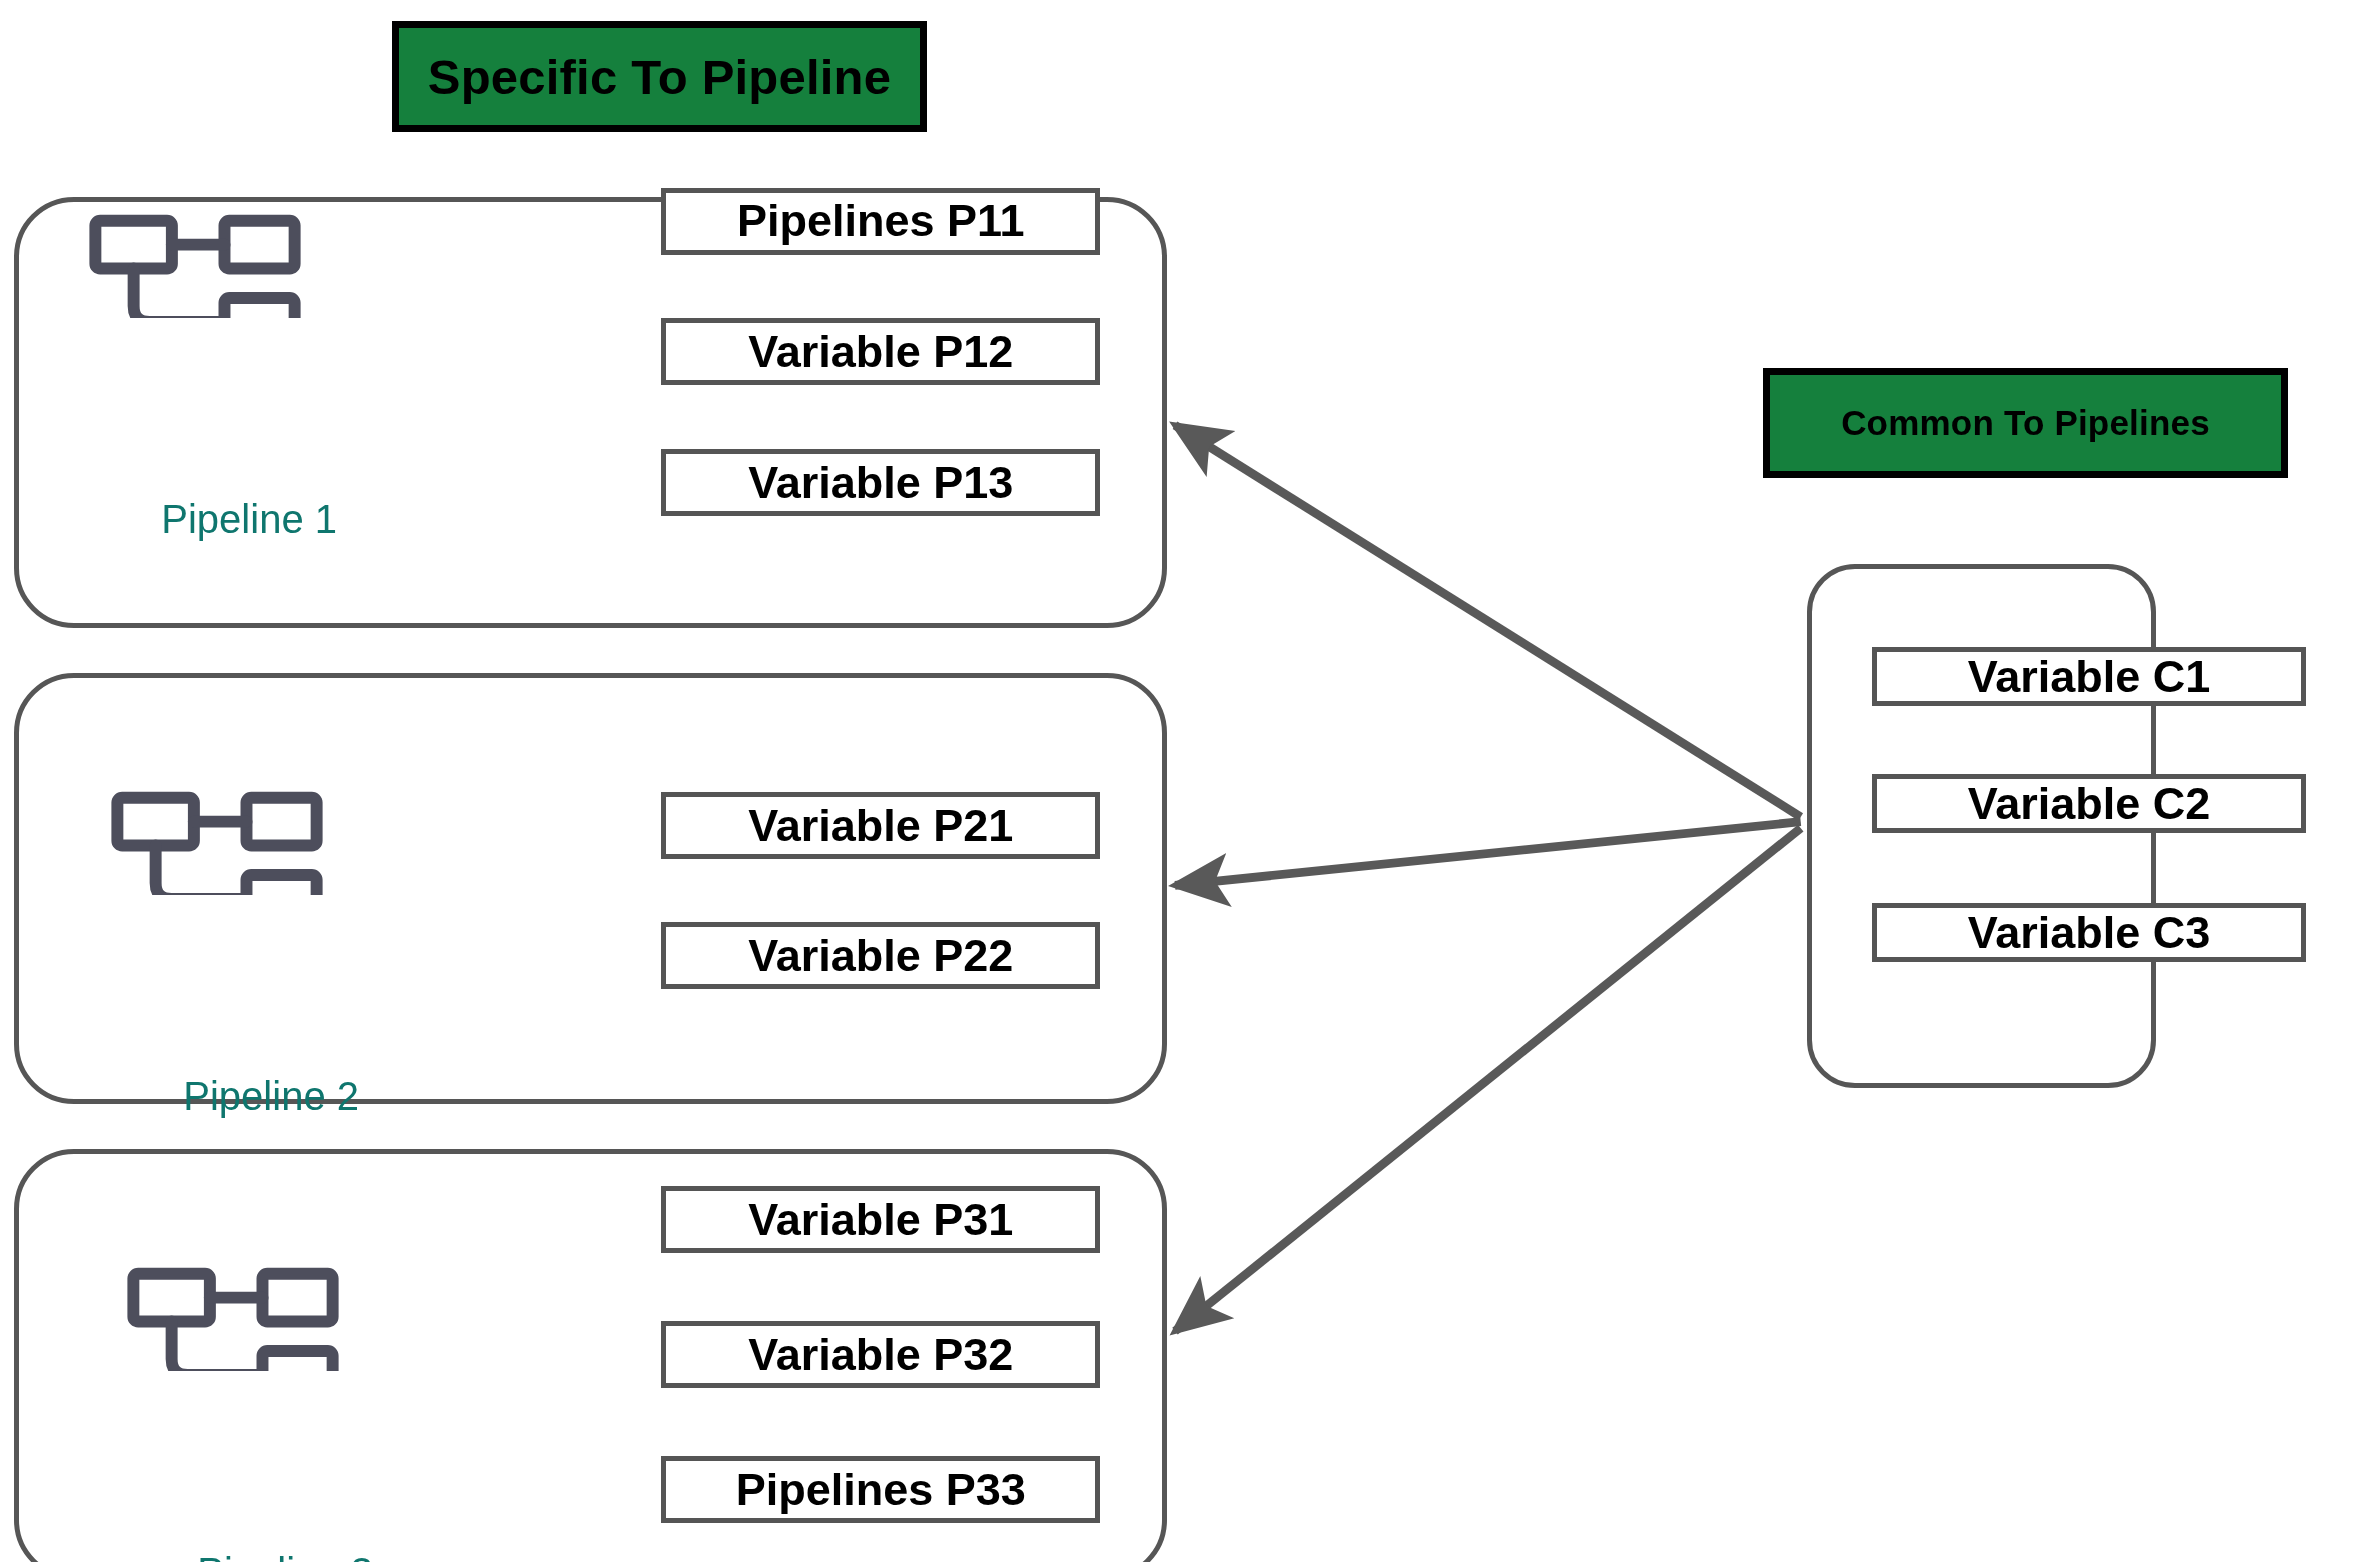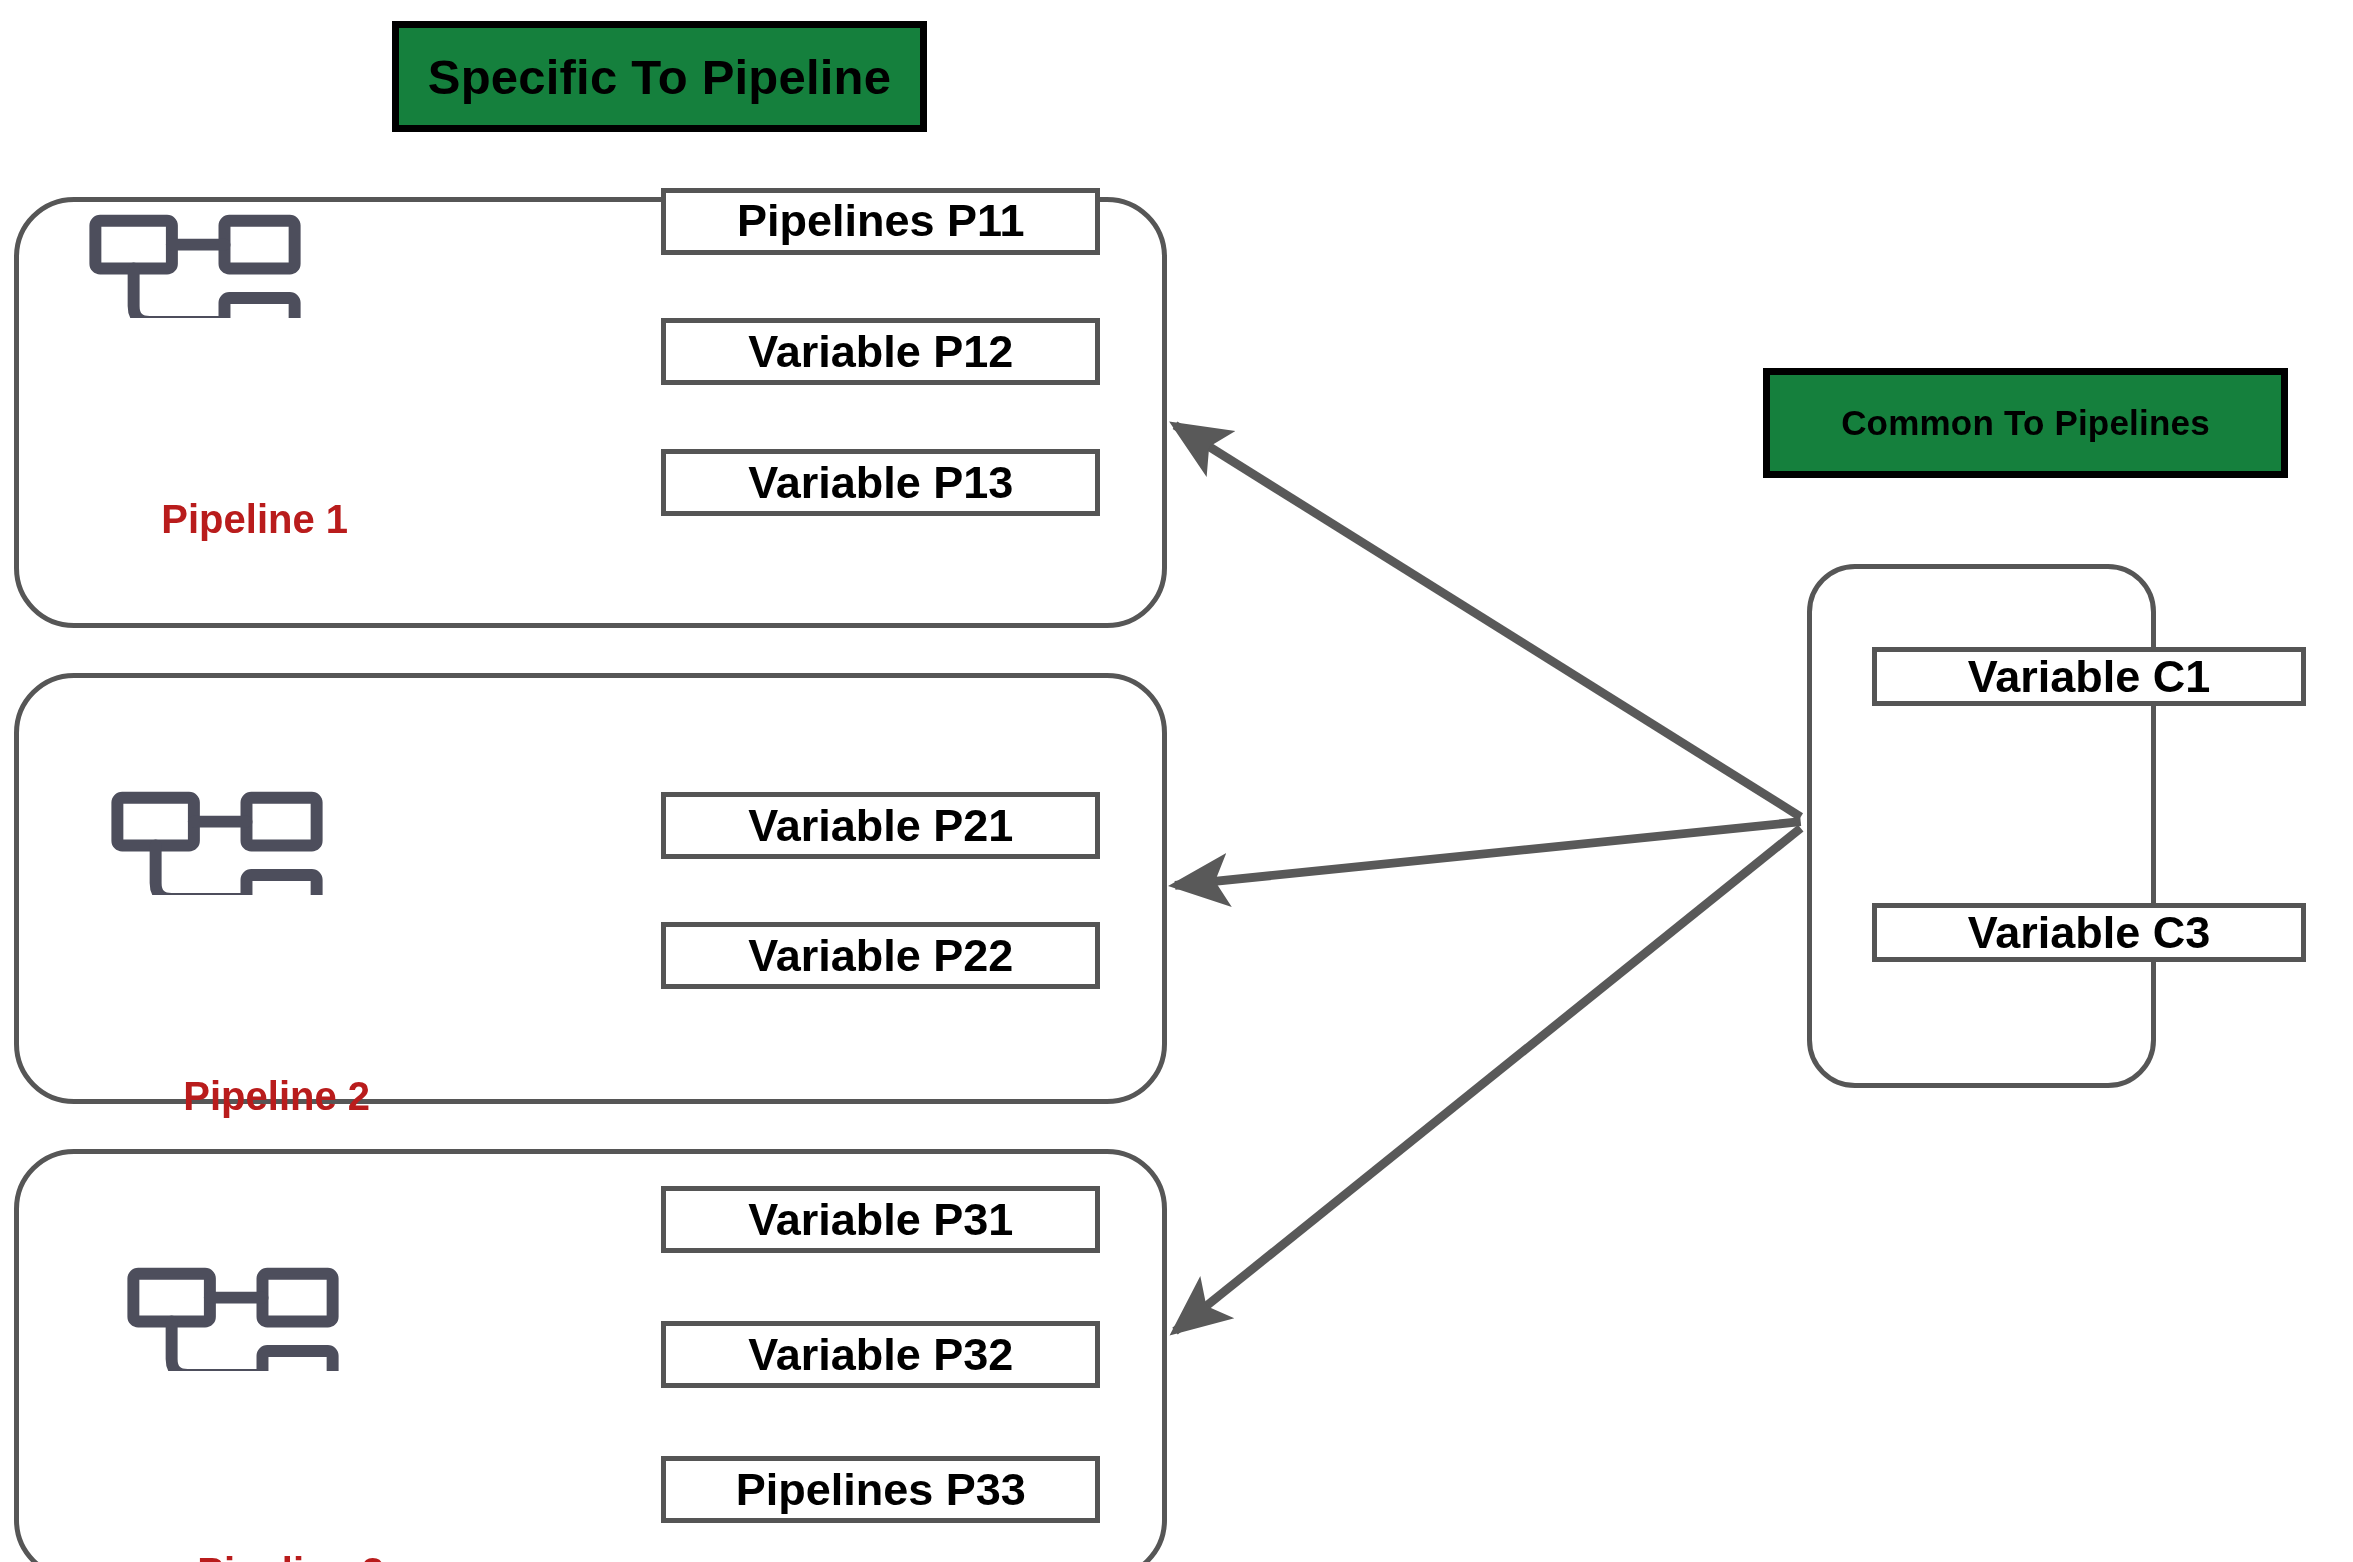--- a/index.html
+++ b/index.html
@@ -79,22 +79,22 @@
   #common-group .var-chip-common { left: 60px; width: 434px; height: 59px; }
 
   
   .pipeline-icon {
     position: absolute;
     width: 212px;
     height: 126px;
   }
   .pipeline-caption {
     position: absolute;
-    color: #b91c1c;
-    font-weight: bold;
+    color: #0f766e;
+    font-weight: normal;
     font-size: 40px;
     white-space: nowrap;
   }
 
   
   #arrow-layer {
     position: absolute;
     left: 0;
     top: 0;
     width: 2354px;
@@ -160,20 +160,21 @@
     <div class="pipeline-caption" style="left:178px; top:396px;">Pipeline 3</div>
 
     <div class="var-chip var-chip-specific" style="top:32px;">Variable P31</div>
     <div class="var-chip var-chip-specific" style="top:167px;">Variable P32</div>
     <div class="var-chip var-chip-specific" style="top:302px;">Pipelines P33</div>
   </div>
 
   <div class="group-box" id="common-group">
 
     <div class="var-chip var-chip-common" style="top:78px;">Variable C1</div>
+    <div class="var-chip var-chip-common" style="top:205px;">Variable C2</div>
     <div class="var-chip var-chip-common" style="top:334px;">Variable C3</div>
   </div>
 
   <svg id="arrow-layer" viewBox="0 0 2957 1963">
     <defs>
       <marker id="arrowhead" markerWidth="7" markerHeight="7" refX="6.2" refY="3.5" orient="auto" markerUnits="strokeWidth">
         <path d="M 7,3.5 L 0,0.4 L 1.6,3.5 L 0,6.6 Z" fill="#595959"></path>
       </marker>
     </defs>
 

